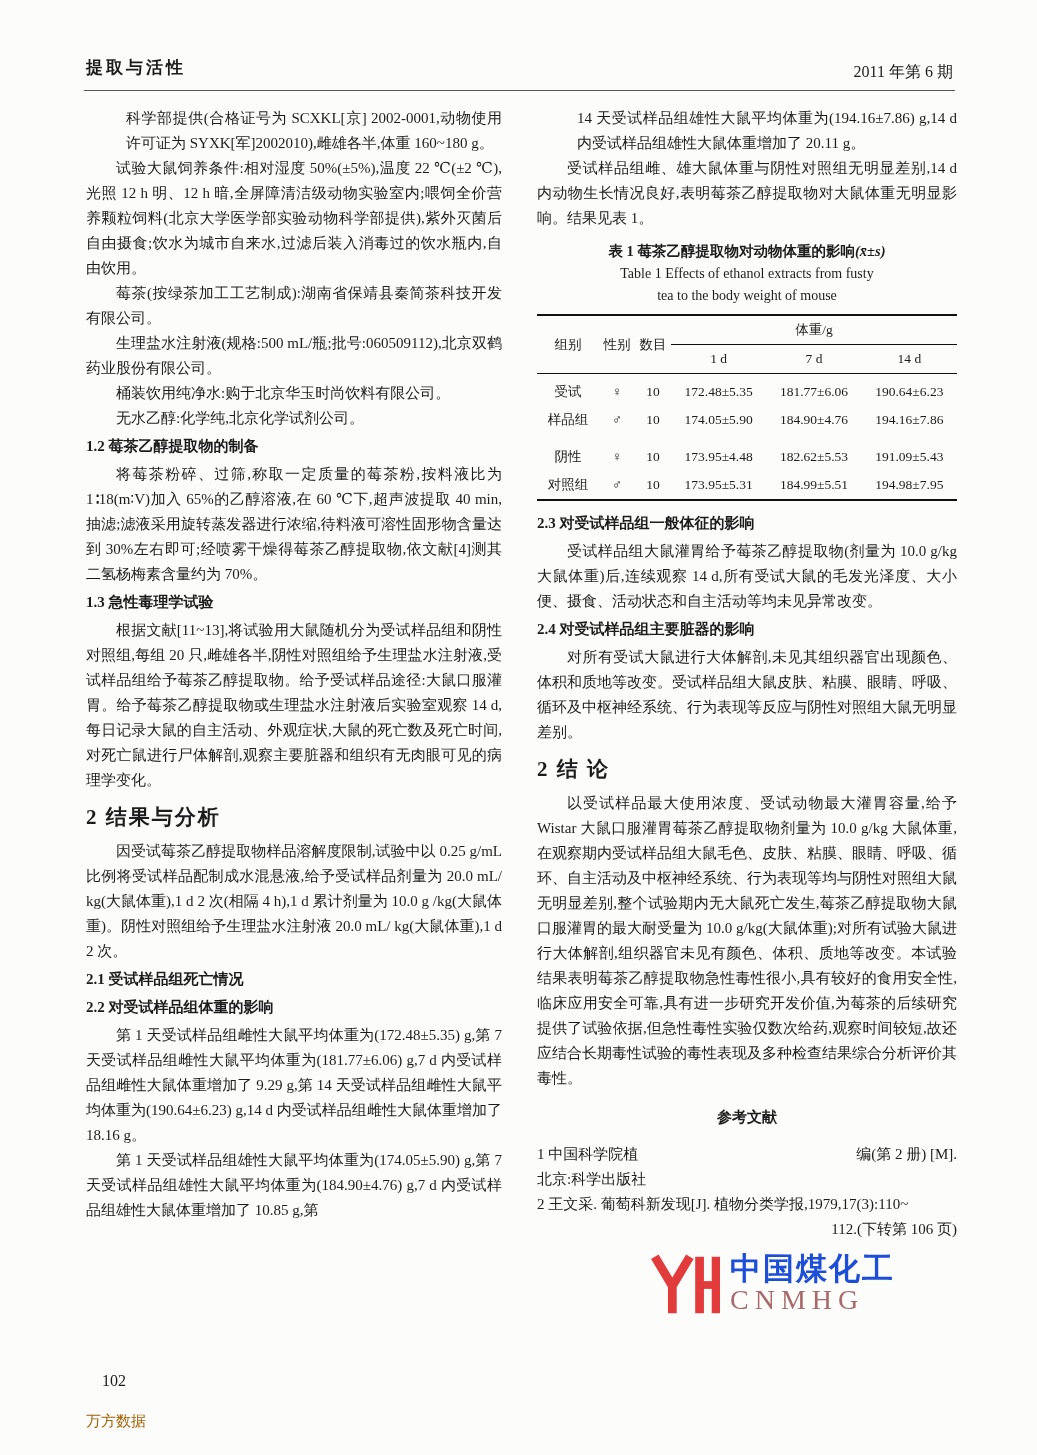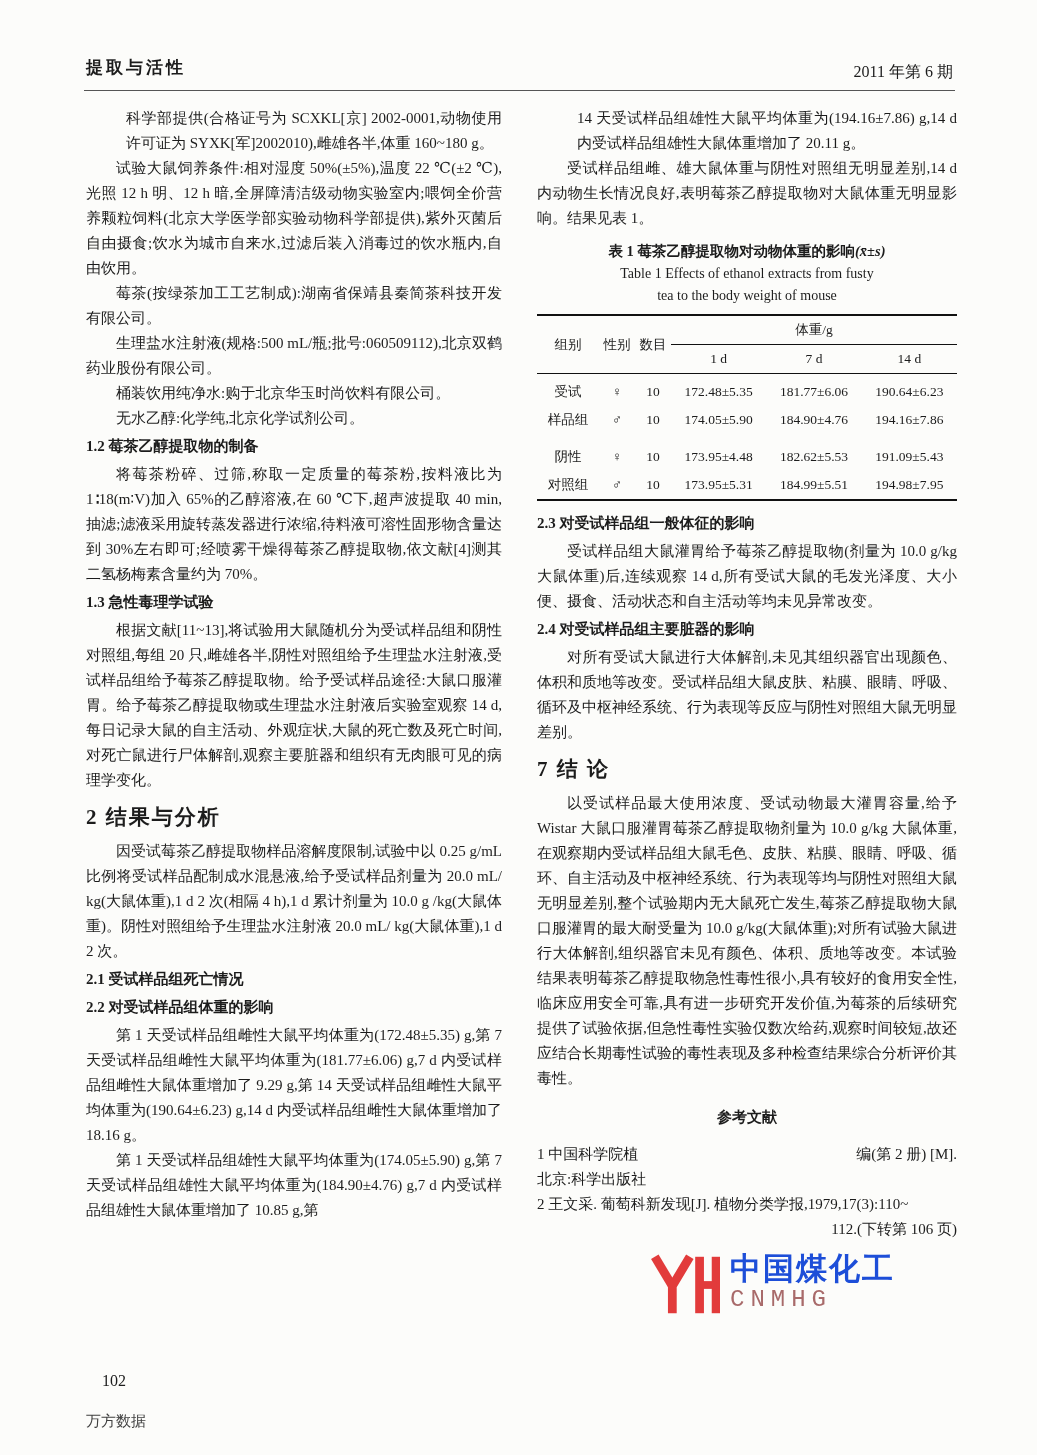--- a/index.html
+++ b/index.html
@@ -48,26 +48,26 @@
   .refs-title { text-align:center; font-weight:bold; font-size:15px; margin:14px 0 9px; }
   .ref  { padding-left:2em; text-indent:-2em; }
   .ref-line { display:flex; justify-content:space-between;margin-top:12px; }
   .ref-cont { display:flex; justify-content:flex-end; padding-left:2em; }
 
   
   .watermark { position:absolute; left:648px; top:1252px; display:flex; align-items:flex-start; z-index:5; }
   .wm-text { margin-left:10px; }
   .wm-brand { color:#1d4ed8; font-weight:bold; font-size:31px; line-height:34px; letter-spacing:2px;
               font-family:"Liberation Sans",sans-serif; }
-  .wm-code  { color:#a86a6a; font-size:24px; line-height:28px; letter-spacing:6px;
-              font-family:Liberation Mono, monospace; }
+  .wm-code  { color:#a86a6a; font-size:28px; line-height:28px; letter-spacing:6px;
+              font-family:Liberation Serif, serif; }
 
   
   .page-num { position:absolute; left:102px; top:1372px; font-size:16px; }
-  .provider { position:absolute; left:86px;  top:1412px; font-size:15px; color:#404040; }
+  .provider { position:absolute; left:86px;  top:1412px; font-size:15px; color:#a16207; }
 </style>
 </head>
 <body>
 
 <div class="page">
 
   <div class="hdr-left">提取与活性</div>
   <div class="hdr-right">2011 年第 6 期</div>
   <div class="hdr-rule"></div>
 
@@ -149,21 +149,21 @@
             <td>194.98±7.95</td>
           </tr>
         </tbody>
       </table>
     </div>
 
     <h3 class="sub">2.3  对受试样品组一般体征的影响</h3>
     <p class="para">受试样品组大鼠灌胃给予莓茶乙醇提取物(剂量为 10.0 g/kg 大鼠体重)后,连续观察 14 d,所有受试大鼠的毛发光泽度、大小便、摄食、活动状态和自主活动等均未见异常改变。</p>
     <h3 class="sub">2.4  对受试样品组主要脏器的影响</h3>
     <p class="para">对所有受试大鼠进行大体解剖,未见其组织器官出现颜色、体积和质地等改变。受试样品组大鼠皮肤、粘膜、眼睛、呼吸、循环及中枢神经系统、行为表现等反应与阴性对照组大鼠无明显差别。</p>
-    <h2 class="main">7  结  论</h2>
+    <h2 class="main">2  结  论</h2>
     <p class="para">以受试样品最大使用浓度、受试动物最大灌胃容量,给予 Wistar 大鼠口服灌胃莓茶乙醇提取物剂量为 10.0 g/kg 大鼠体重,在观察期内受试样品组大鼠毛色、皮肤、粘膜、眼睛、呼吸、循环、自主活动及中枢神经系统、行为表现等均与阴性对照组大鼠无明显差别,整个试验期内无大鼠死亡发生,莓茶乙醇提取物大鼠口服灌胃的最大耐受量为 10.0 g/kg(大鼠体重);对所有试验大鼠进行大体解剖,组织器官未见有颜色、体积、质地等改变。本试验结果表明莓茶乙醇提取物急性毒性很小,具有较好的食用安全性,临床应用安全可靠,具有进一步研究开发价值,为莓茶的后续研究提供了试验依据,但急性毒性实验仅数次给药,观察时间较短,故还应结合长期毒性试验的毒性表现及多种检查结果综合分析评价其毒性。</p>
 
     <div class="refs-title">参考文献</div>
     <div class="ref">
       <div class="ref-line">
         <span>1  中国科学院植</span>
         <span>编(第 2 册) [M].</span>
       </div>
       <div>北京:科学出版社</div>
     </div>

